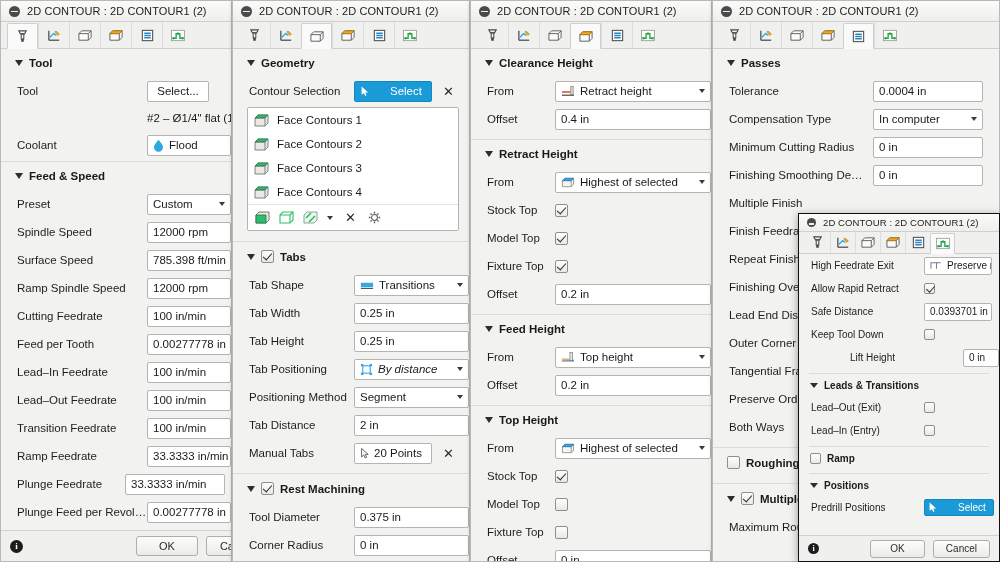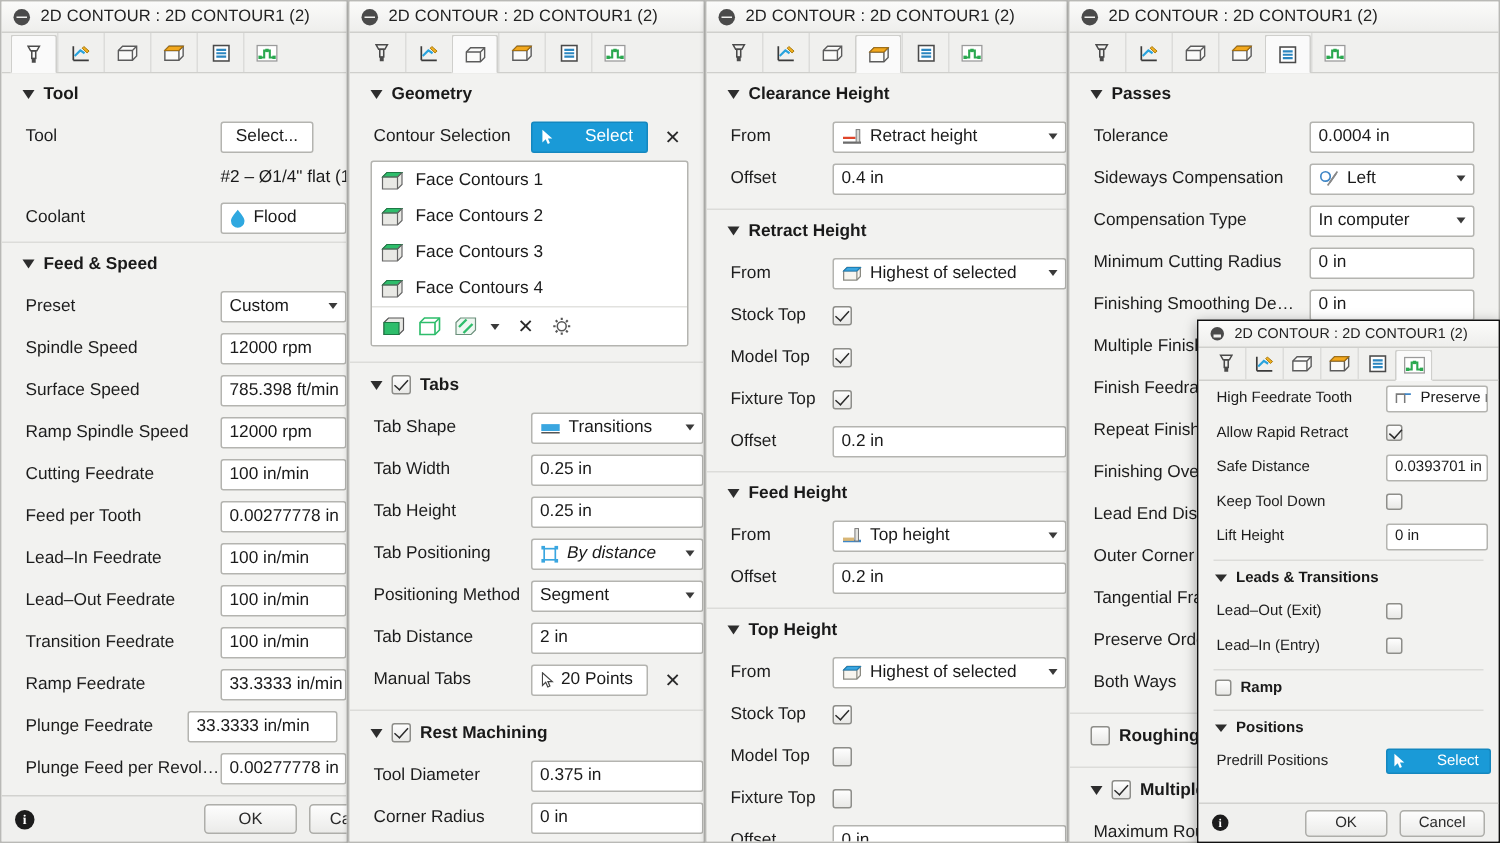--- a/index.html
+++ b/index.html
@@ -829,32 +829,20 @@
         <span class="caret"></span>
         <span>Passes</span>
       </div>
       <div class="row">
         <span class="lbl" style="width: 144px;">Tolerance</span>
         <span class="field" style="width: 110px;">
           <span>0.0004 in</span>
         </span>
       </div>
       <div class="row">
-        <span class="lbl" style="width: 144px;">Sideways Compensation</span>
-        <span class="field" style="width: 110px;">
-          <svg class="ico" width="14" height="13" viewBox="0 0 15 14">
-      <circle cx="5" cy="5" r="3.4" fill="none" stroke="#3f86c6" stroke-width="1.2"></circle>
-      <path d="M8 9.5 L13.5 1.5" stroke="#888" stroke-width="1.2"></path>
-      <path d="M6.5 11.5 L12.5 3" stroke="#888" stroke-width="1.2"></path>
-          </svg>
-          <span>Left</span>
-          <span class="dd-arrow"></span>
-        </span>
-      </div>
-      <div class="row">
         <span class="lbl" style="width: 144px;">Compensation Type</span>
         <span class="field" style="width: 110px;">
           <span>In computer</span>
           <span class="dd-arrow"></span>
         </span>
       </div>
       <div class="row">
         <span class="lbl" style="width: 144px;">Minimum Cutting Radius</span>
         <span class="field" style="width: 110px;">
           <span>0 in</span>
@@ -955,21 +943,21 @@
       <rect x="1.5" y="2.5" width="14" height="11" fill="#fff" stroke="#9a9a9a" stroke-width=".9"></rect>
       <path d="M3 11 H6.5 V6 H10.5 V11 H14" stroke="#2aa84f" stroke-width="1.5" fill="none"></path>
       <rect x="2.4" y="9.7" width="2.4" height="2.4" fill="#2aa84f"></rect>
       <rect x="12.3" y="9.7" width="2.4" height="2.4" fill="#2aa84f"></rect>
       <rect x="7.3" y="4.8" width="2.4" height="2.4" fill="#2aa84f"></rect>
         </svg>
       </div>
     </div>
   <div class="body" id="linking-body">
       <div class="row" style="height: 23px;">
-        <span class="lbl" style="width: 113px;">High Feedrate Tooth</span>
+        <span class="lbl" style="width: 113px;">High Feedrate Exit</span>
         <span class="field" style="width: 68px;">
           <svg class="ico" width="12" height="11" viewBox="0 0 13 12">
       <path d="M1 9.5 V3 H7 V9.5" fill="none" stroke="#7a7a7a" stroke-width="1.1"></path>
       <path d="M7 3 L11.5 3" stroke="#3f86c6" stroke-width="1.1"></path>
           </svg>
           <span>Preserve rapid…</span>
         </span>
       </div>
       <div class="row" style="height: 23px;">
         <span class="lbl" style="width: 113px;">Allow Rapid Retract</span>
@@ -979,21 +967,21 @@
         <span class="lbl" style="width: 113px;">Safe Distance</span>
         <span class="field" style="width: 68px;">
           <span>0.0393701 in</span>
         </span>
       </div>
       <div class="row" style="height: 23px;">
         <span class="lbl" style="width: 113px;">Keep Tool Down</span>
         <span class="chk"></span>
       </div>
       <div class="row" style="height: 23px;">
-        <span class="lbl" style="width: 113px;">Lift Height</span>
+        <span class="lbl" style="width: 113px; margin-left: 39px;">Lift Height</span>
         <span class="field" style="width: 68px;">
           <span>0 in</span>
         </span>
       </div>
       <div class="sep" style="margin-top: 4px; margin-left: 10px; margin-right: 10px;"></div>
       <div class="section-hdr">
         <span class="caret"></span>
         <span>Leads &amp; Transitions</span>
       </div>
       <div class="row" style="height: 23px;">

